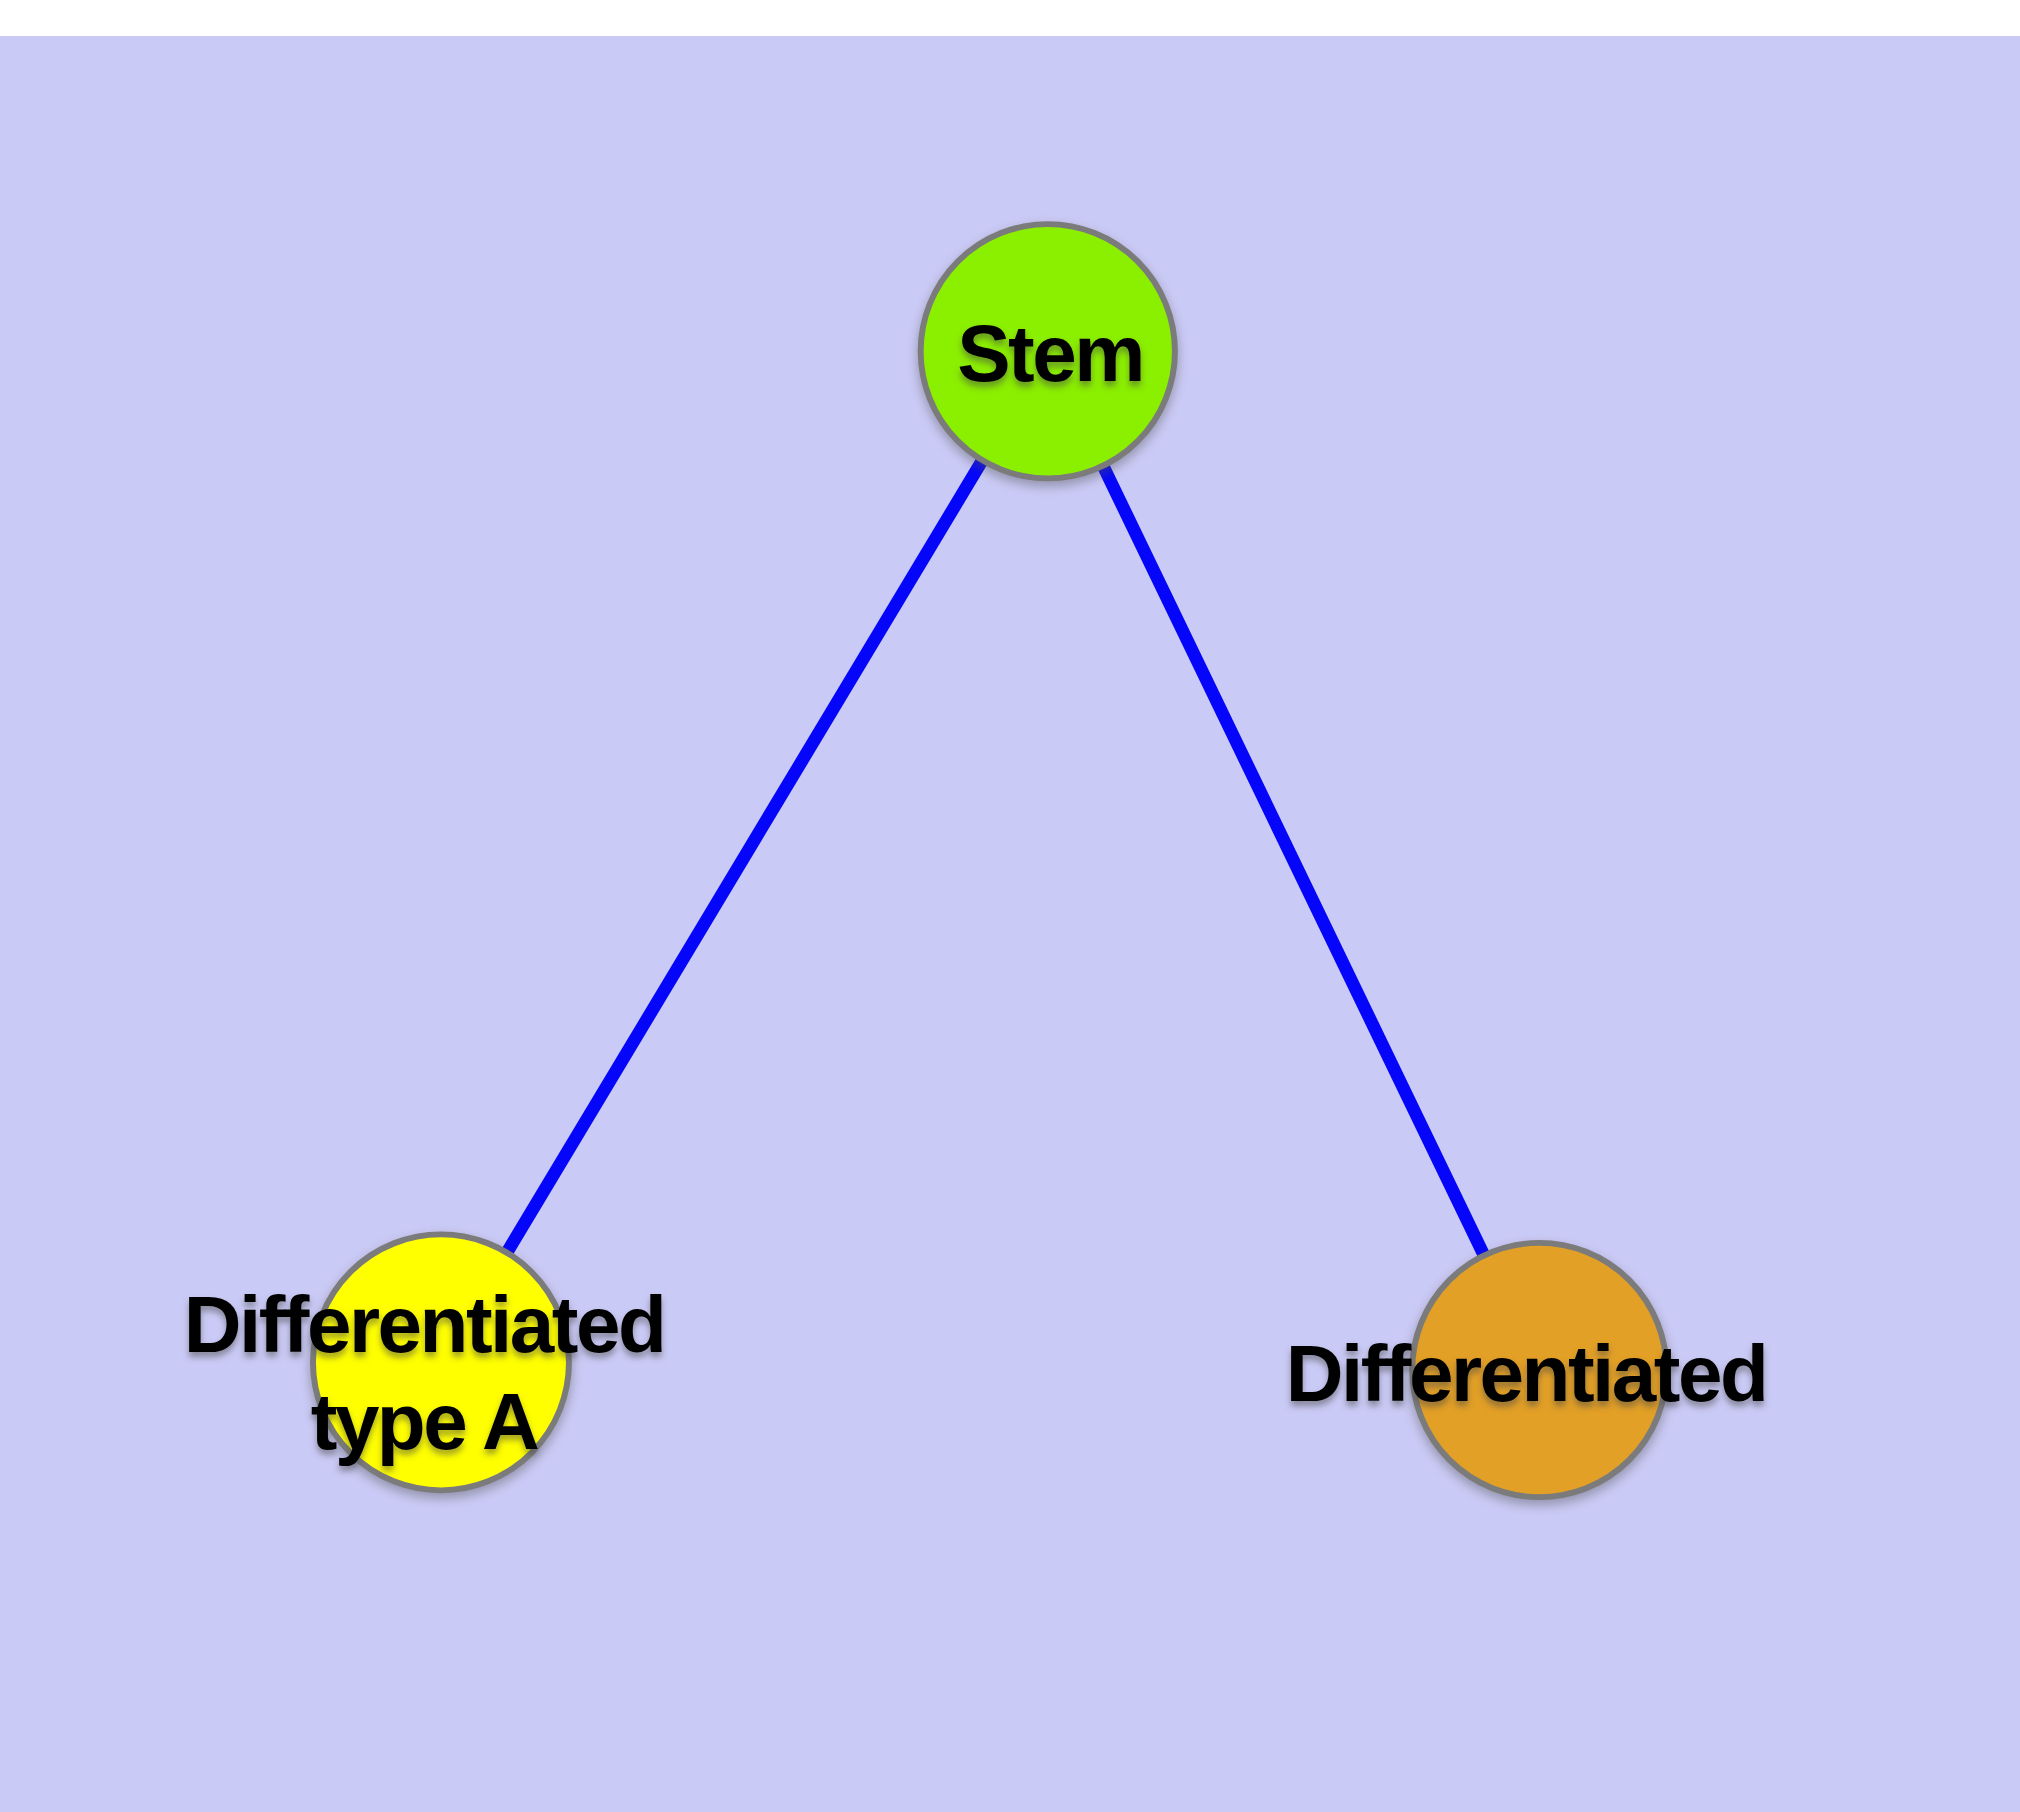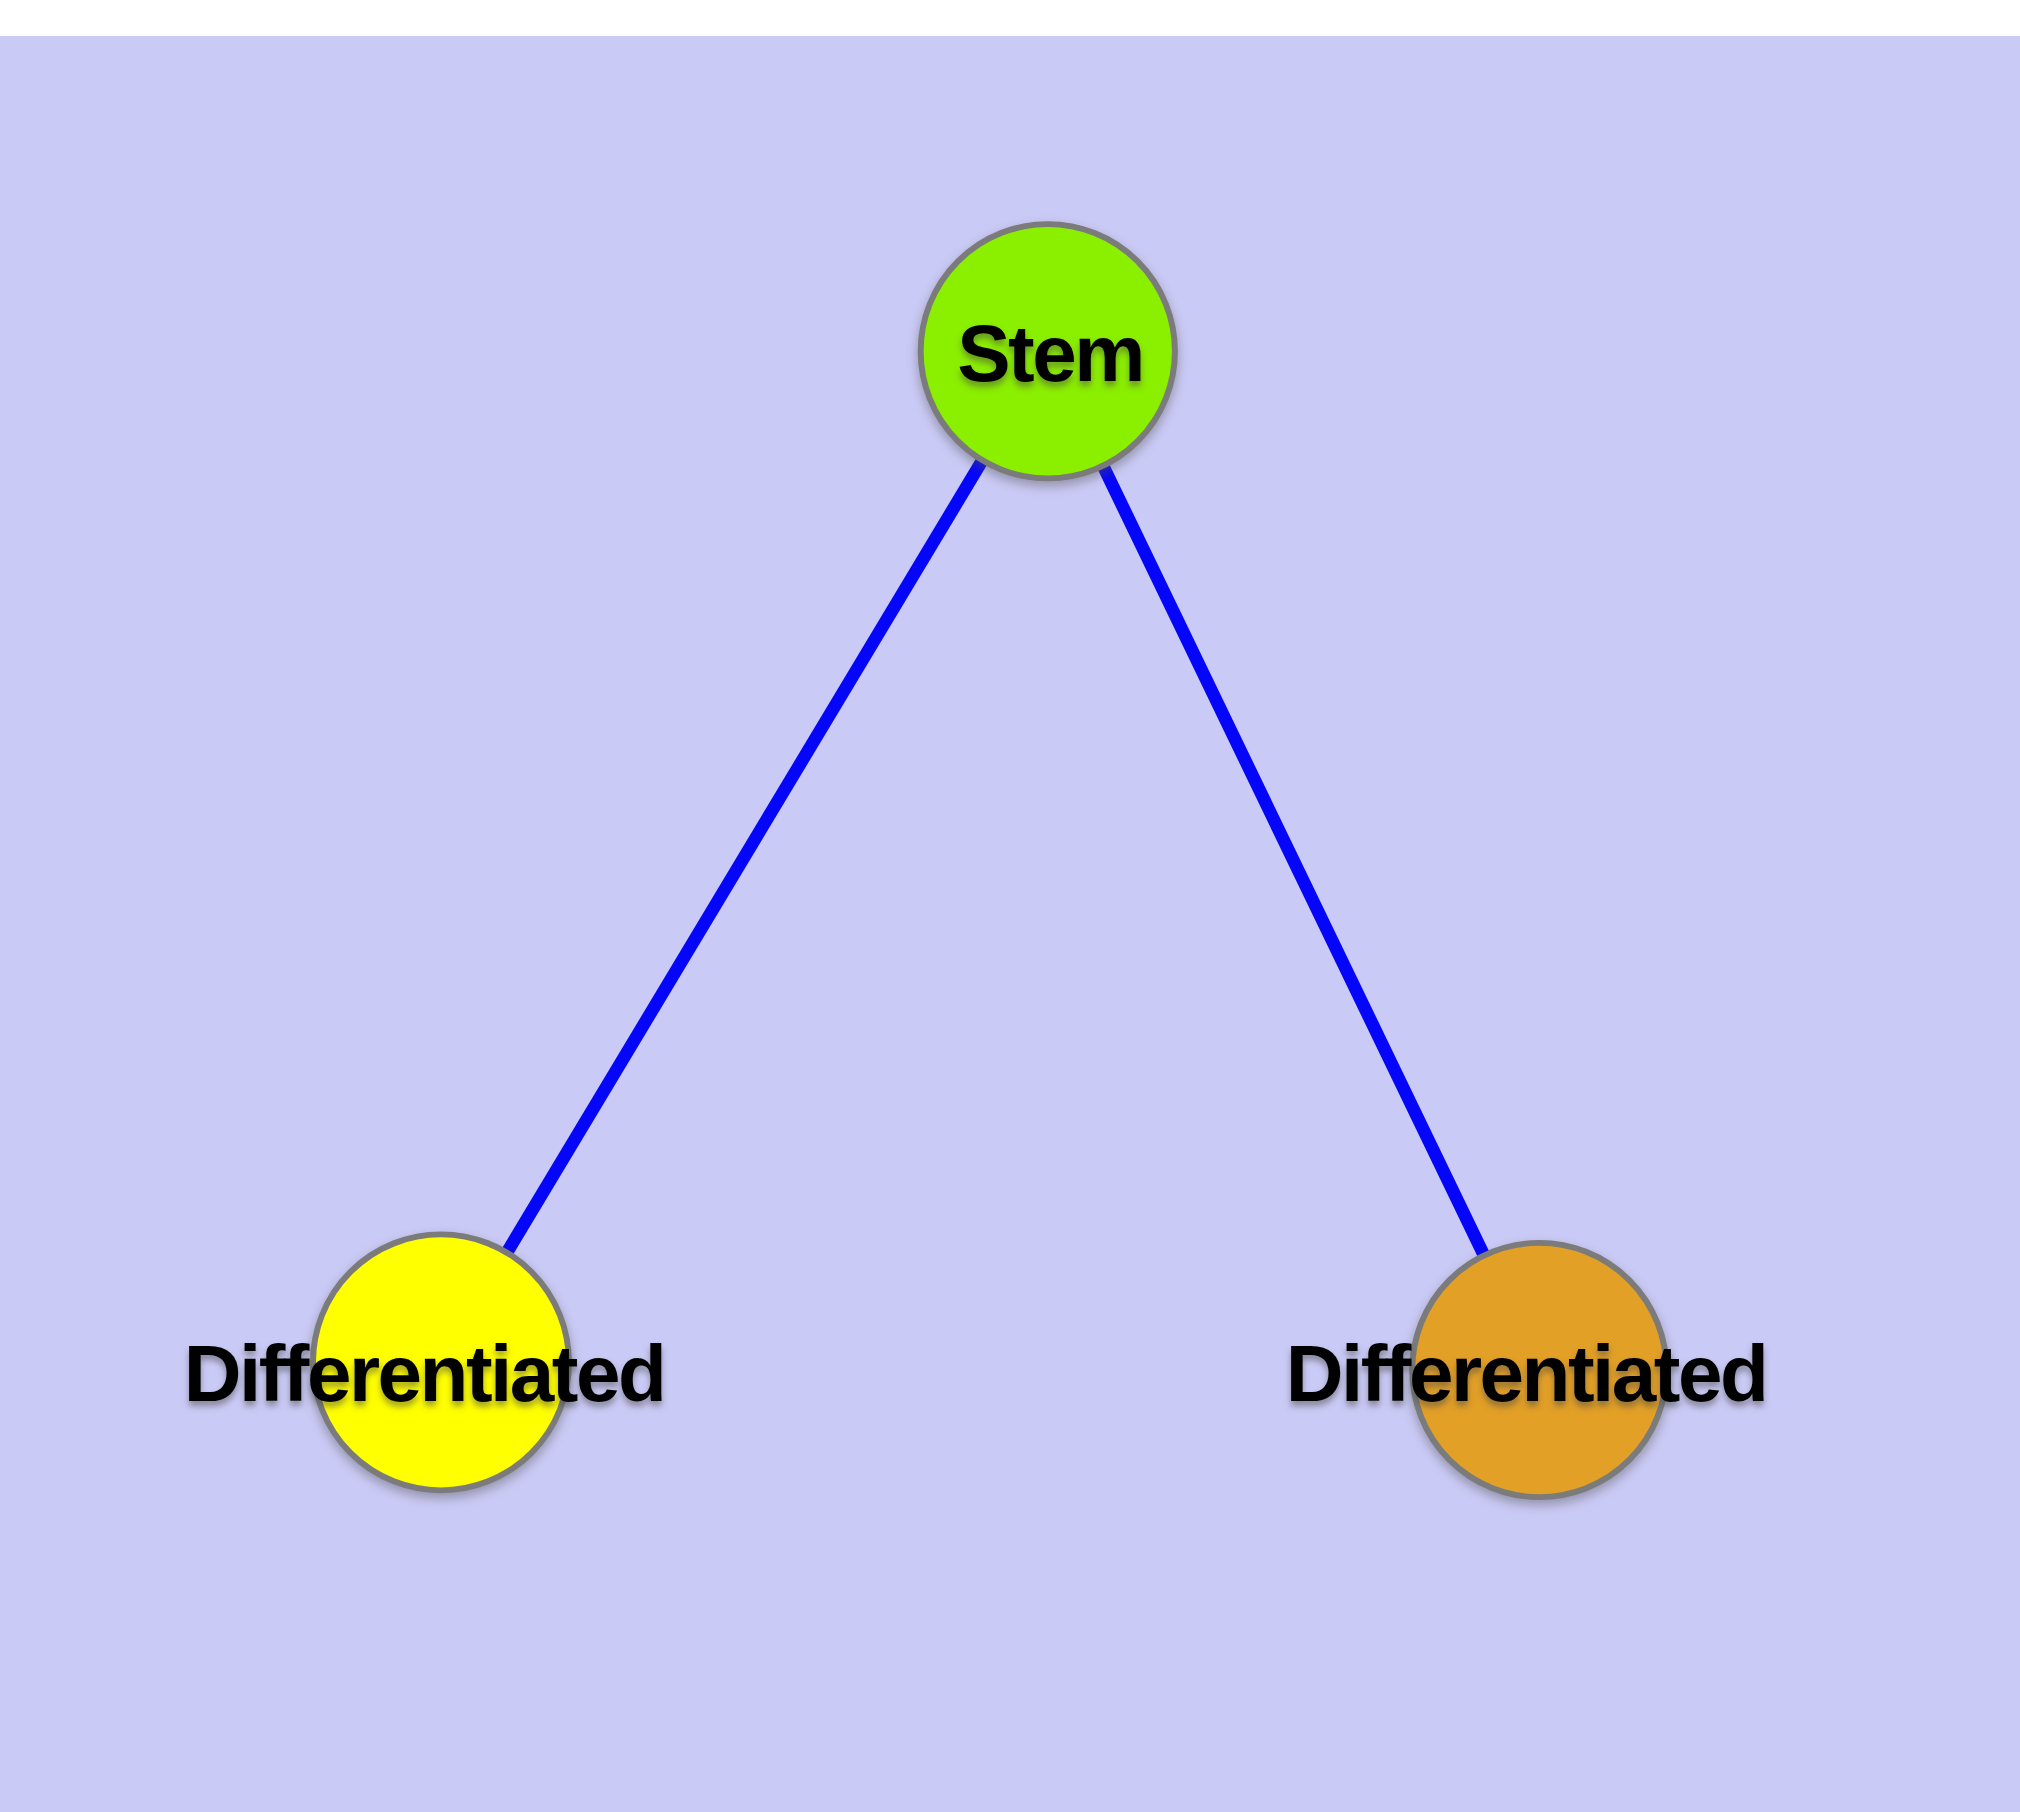--- a/index.html
+++ b/index.html
@@ -65,20 +65,21 @@
 
     <circle class="node-circle" cx="1816" cy="1574" r="150" fill="#E3A027" stroke="#7B7B7B"></circle>
   </svg>
 
   <div class="node-label" style="left: 1050px; top: 317px;">
     <span class="label-line">Stem</span>
   </div>
 
   <div class="node-label" style="left: 424px; top: 1337px;">
     <span class="label-line">Differentiated</span>
+    <span class="label-line">type A</span>
   </div>
 
   <div class="node-label" style="left: 1526px; top: 1337px;">
     <span class="label-line">Differentiated</span>
   </div>
 
 </div>
 
 
 </body></html>

